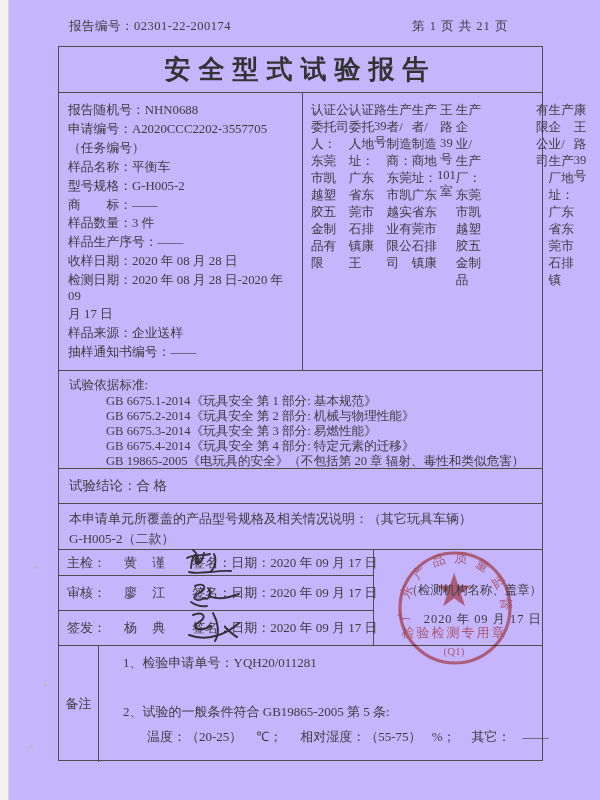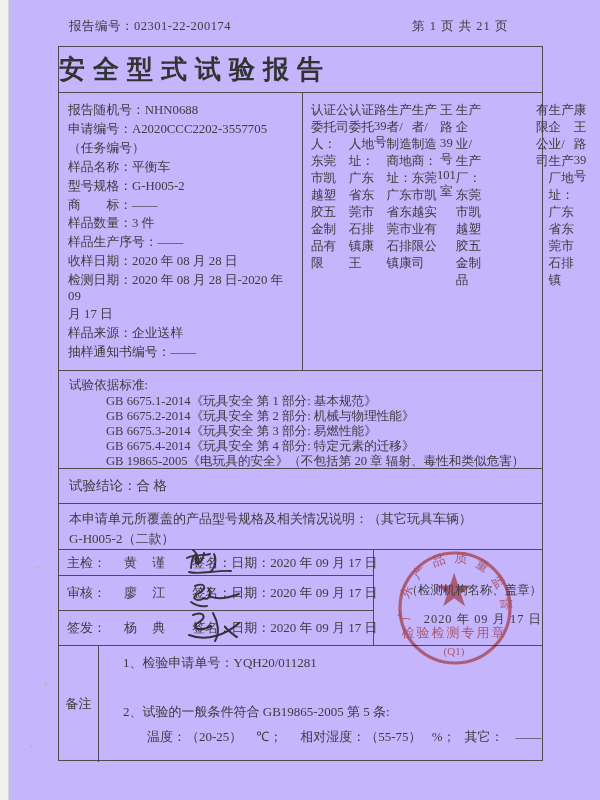--- a/index.html
+++ b/index.html
@@ -15,21 +15,21 @@
 
   .hdr-left  { position:absolute; left:69px;  top:18px; font-size:12.5px; letter-spacing:.5px; }
   .hdr-right { position:absolute; left:412px; top:18px; font-size:12.5px; letter-spacing:1px; }
 
   .doc {
     position:absolute; left:58px; top:46px; width:485px; height:715px;
     border:1.6px solid #4d4d4d;
   }
   .row { border-bottom:1.5px solid #4d4d4d; position:relative; }
 
-  .row-title { height:46px; display:flex; align-items:center; }
+  .row-title { height:46px; display:flex; align-items:center; justify-content:center; }
   .doc-title { font-size:26px; font-weight:600; letter-spacing:8px; color:#333; }
 
   .row-info { height:278px; }
   .col-left {
     position:absolute; left:0; top:0; width:244px; height:100%;
     border-right:1.5px solid #4d4d4d; padding:9px 4px 9px 9px;
     display:flex; flex-direction:column; justify-content:space-between;
     font-size:12.8px;
   }
   .col-right {
@@ -72,21 +72,21 @@
     position:absolute; left:0; top:0; width:40px; height:100%;
     border-right:1.5px solid #4d4d4d;
     display:flex; align-items:center; justify-content:center; font-size:13px;
   }
   .remarks-body { position:absolute; left:40px; right:0; top:0; height:100%; font-size:13px; }
   .note1 { position:absolute; left:24px; top:8px; }
   .note2 { position:absolute; left:24px; top:57px; }
   .note2d { position:absolute; left:48px; top:81px; white-space:nowrap; }
   .note2d span { display:inline-block; }
   .g1 { margin-left:14px; } .g2 { margin-left:18px; } .g3 { margin-left:10px; }
-  .g4 { margin-left:9px;font-family:Liberation Mono, monospace; } .g5 { margin-left:12px; }
+  .g4 { margin-left:16px;font-family:Liberation Mono, monospace; } .g5 { margin-left:12px; }
 
   .stamp-svg { position:absolute; left:385px; top:538px; z-index:5; mix-blend-mode:multiply; opacity:.88; }
 </style>
 </head>
 <body>
 
 <div class="page">
   <div class="scan-edge2"></div>
   <div class="scan-edge"></div>
   <div class="speck" style="left:44px; top:683px;"></div>
@@ -116,22 +116,22 @@
         <div>检测日期：2020 年 08 月 28 日-2020 年 09</div>
         <div>月 17 日</div>
         <div>样品来源：企业送样</div>
         <div>抽样通知书编号：——</div>
       </div>
       <div class="col-right">
         <div>认证委托人：东莞市凯越塑胶五金制品有限</div>
         <div>公司</div>
         <div>认证委托人地址：广东省东莞市石排镇康王</div>
         <div class="c-center">路 39 号</div>
+        <div>生产者/制造商：东莞市凯越实业有限公司</div>
         <div>生产者/制造商地址：广东省东莞市石排镇康</div>
-        <div>生产者/制造商：东莞市凯越实业有限公司</div>
         <div class="c-center">王路 39 号 101 室</div>
         <div>生产企业/生产厂：东莞市凯越塑胶五金制品</div>
         <div class="c-indent">有限公司</div>
         <div>生产企业/生产厂地址：广东省东莞市石排镇</div>
         <div class="c-center">康王路 39 号</div>
       </div>
     </div>
 
     <div class="row row-standards">
       <div class="std-heading">试验依据标准:</div>

